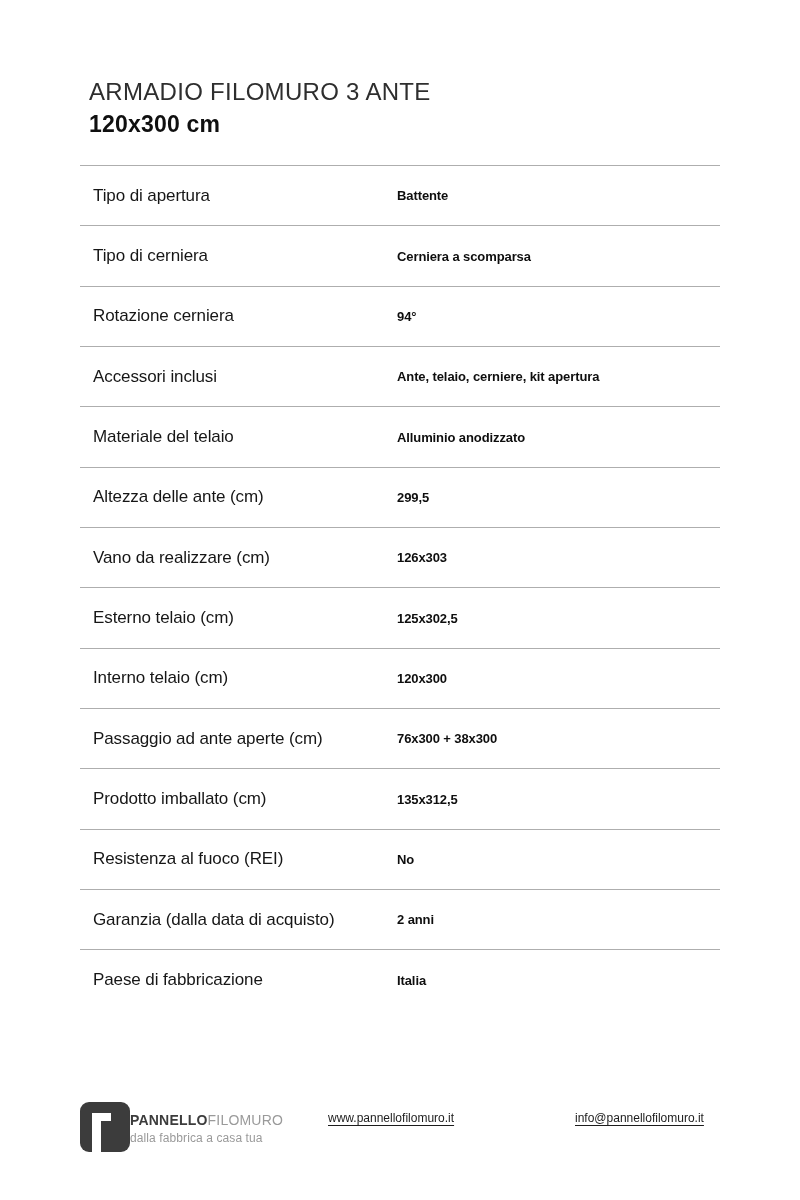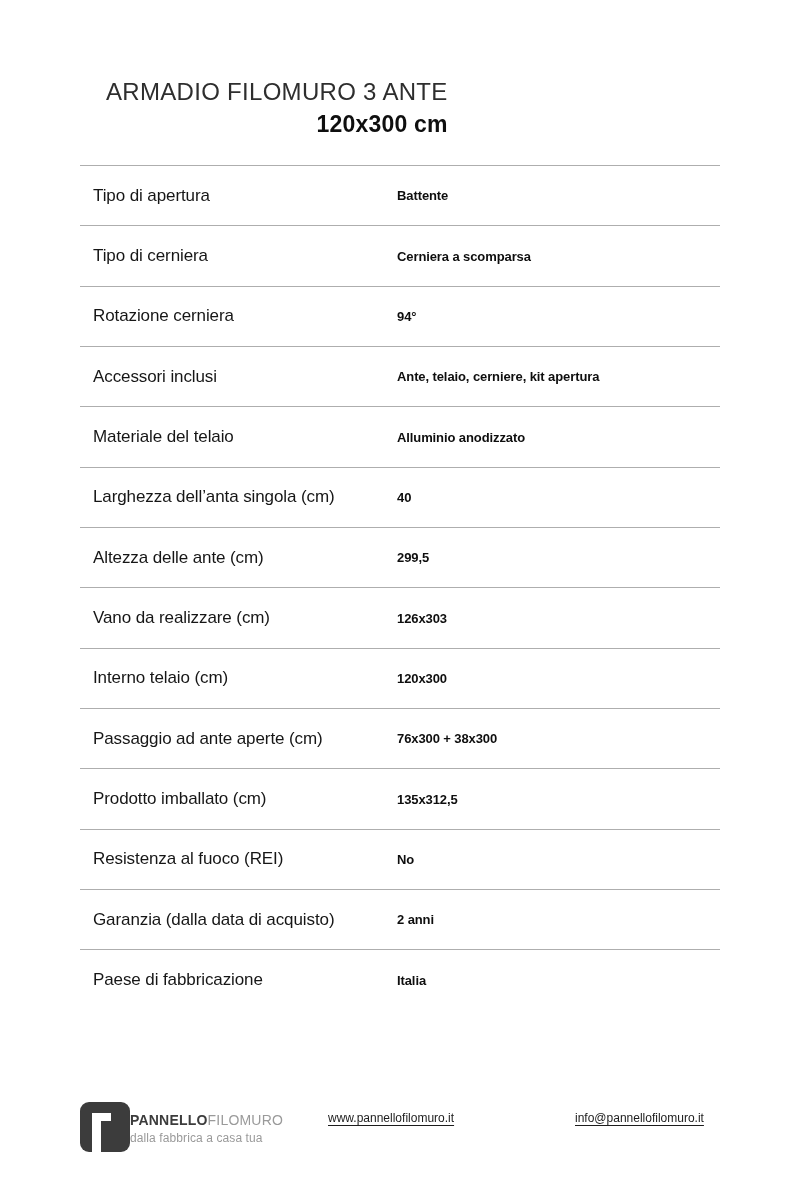--- a/index.html
+++ b/index.html
@@ -12,23 +12,22 @@
     position: relative;
     width: 800px;
     height: 1200px;
     background: #ffffff;
     overflow: hidden;
   }
 
   
   .title-block {
     position: absolute;
-    left: 106px;
+    left: 89px;
     top: 78px;
-    text-align: right;
   }
   .title-line1 {
     font-size: 24px;
     font-weight: 400;
     color: #2e2e2e;
     letter-spacing: 0.3px;
   }
   .title-line2 {
     font-size: 23px;
     font-weight: 700;
@@ -128,35 +127,35 @@
     <div class="spec-row">
       <div class="spec-label">Accessori inclusi</div>
       <div class="spec-value">Ante, telaio, cerniere, kit apertura</div>
     </div>
 
     <div class="spec-row">
       <div class="spec-label">Materiale del telaio</div>
       <div class="spec-value">Alluminio anodizzato</div>
     </div>
 
-    <div class="spec-row">
-      <div class="spec-label">Larghezza dell’anta singola (cm)</div>
-      <div class="spec-value">40</div>
-    </div>
 
     <div class="spec-row">
       <div class="spec-label">Altezza delle ante (cm)</div>
       <div class="spec-value">299,5</div>
     </div>
 
     <div class="spec-row">
       <div class="spec-label">Vano da realizzare (cm)</div>
       <div class="spec-value">126x303</div>
     </div>
 
+    <div class="spec-row">
+      <div class="spec-label">Esterno telaio (cm)</div>
+      <div class="spec-value">125x302,5</div>
+    </div>
 
     <div class="spec-row">
       <div class="spec-label">Interno telaio (cm)</div>
       <div class="spec-value">120x300</div>
     </div>
 
     <div class="spec-row">
       <div class="spec-label">Passaggio ad ante aperte (cm)</div>
       <div class="spec-value">76x300 + 38x300</div>
     </div>

